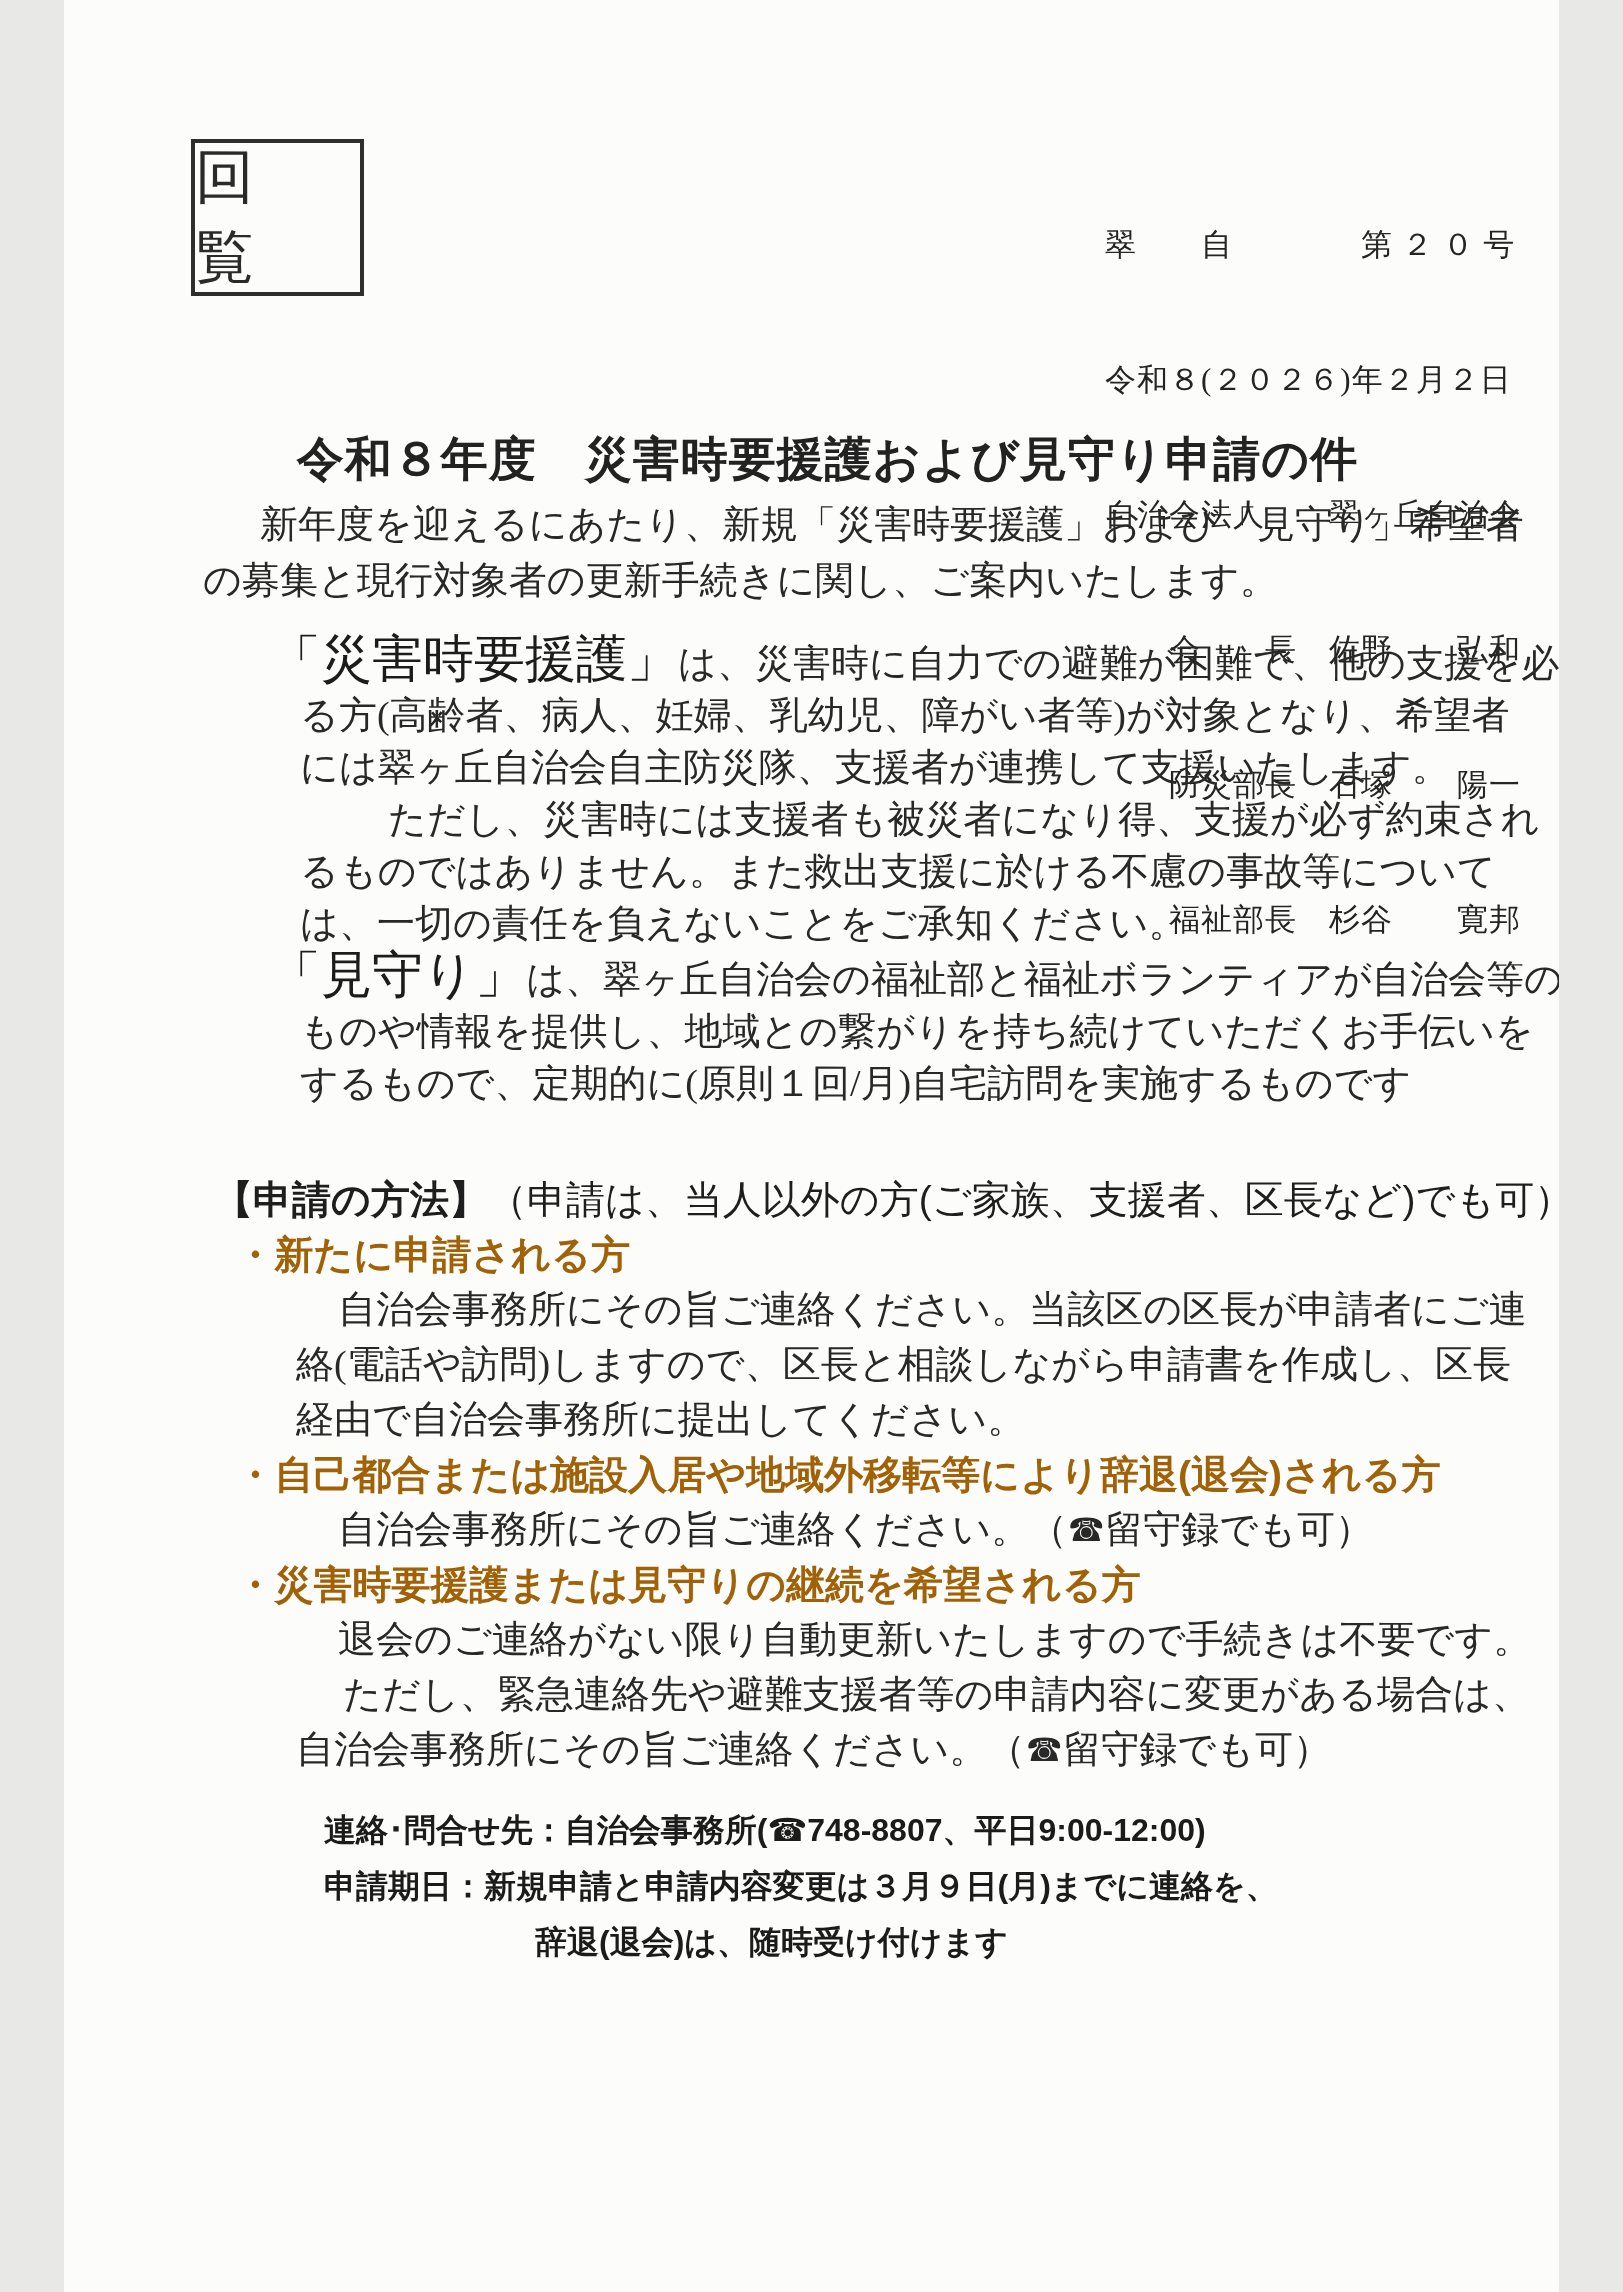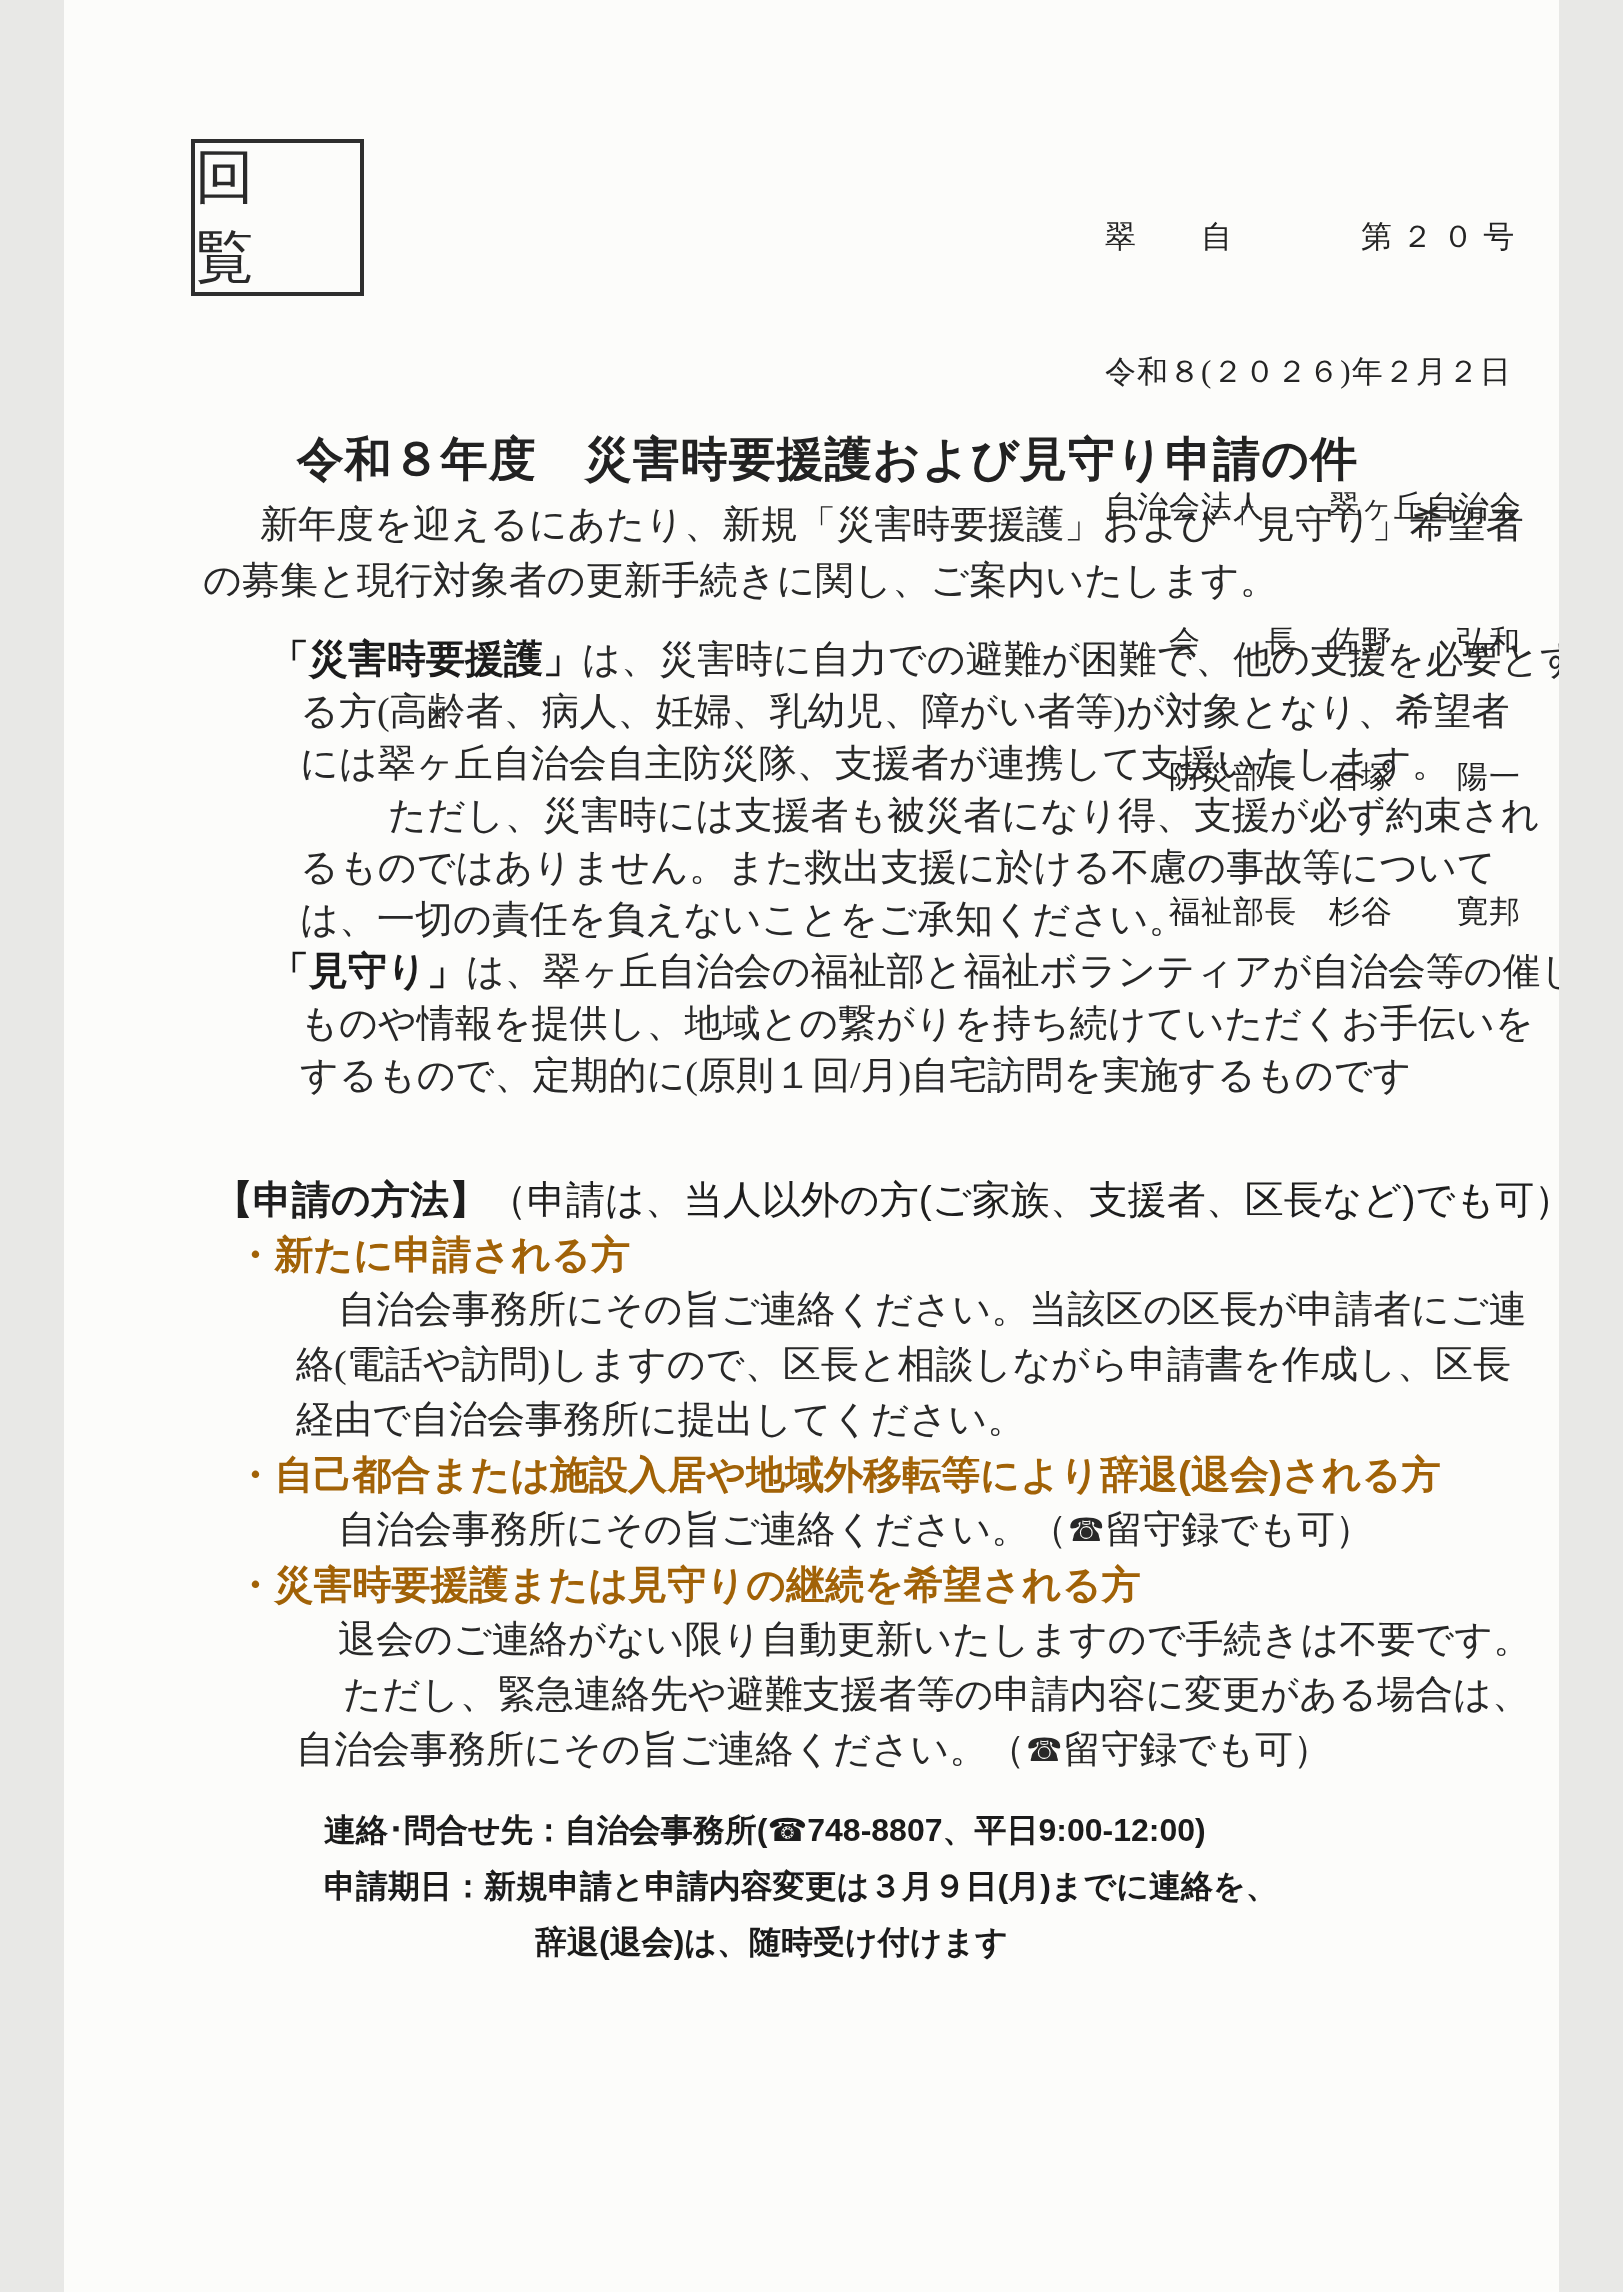--- a/index.html
+++ b/index.html
@@ -15,42 +15,42 @@
   
   .stamp{
     position:absolute;left:127px;top:139px;width:165px;height:149px;
     border:4.9px solid #2e2e2e;
     display:flex;align-items:center;justify-content:center;
     font-size:59px;letter-spacing:3.9px;color:#2a2a2a;
     font-family:"Liberation Serif","DejaVu Serif",serif;
   }
   
   .doc-header{
-    position:absolute;left:1041px;top:124px;
+    position:absolute;left:1041px;top:132px;
     font-size:31px;line-height:45px;letter-spacing:1px;
     color:#242424;white-space:pre;
   }
   
   .title{
     position:absolute;left:0;top:412px;width:100%;margin:16px;
     text-align:center;
     font-family:"Liberation Sans","DejaVu Sans",sans-serif;
     font-weight:700;font-size:47px;letter-spacing:1px;color:#222;
   }
   .line{white-space:pre;}
   
   .intro{position:absolute;left:139px;top:496px;font-size:38px;line-height:56px;color:#282828;}
   .intro .i1{padding-left:57px;}
   
   .aid{position:absolute;left:206px;top:633px;font-size:38px;line-height:52px;color:#282828;}
   .aid .cont{margin-left:30px;}
   .aid .deep{margin-left:118px;}
   .term-label{
     font-family:"Liberation Sans","DejaVu Sans",sans-serif;
-    font-weight:700;font-size:39px;color:#1c1c1c;
+    font-weight:400;font-size:51px;color:#1c1c1c;
   }
   
   .method{position:absolute;left:150px;top:1172px;line-height:55px;}
   .m-heading{font-family:"Liberation Sans","DejaVu Sans",sans-serif;font-size:39px;color:#1e1e1e;}
   .m-heading .hs{font-weight:700;}
   .m-heading .hr{font-weight:500;}
   .m-bullet{
     margin-left:21.6px;
     font-family:"Liberation Sans","DejaVu Sans",sans-serif;
     font-weight:700;font-size:39px;color:#a16207;

